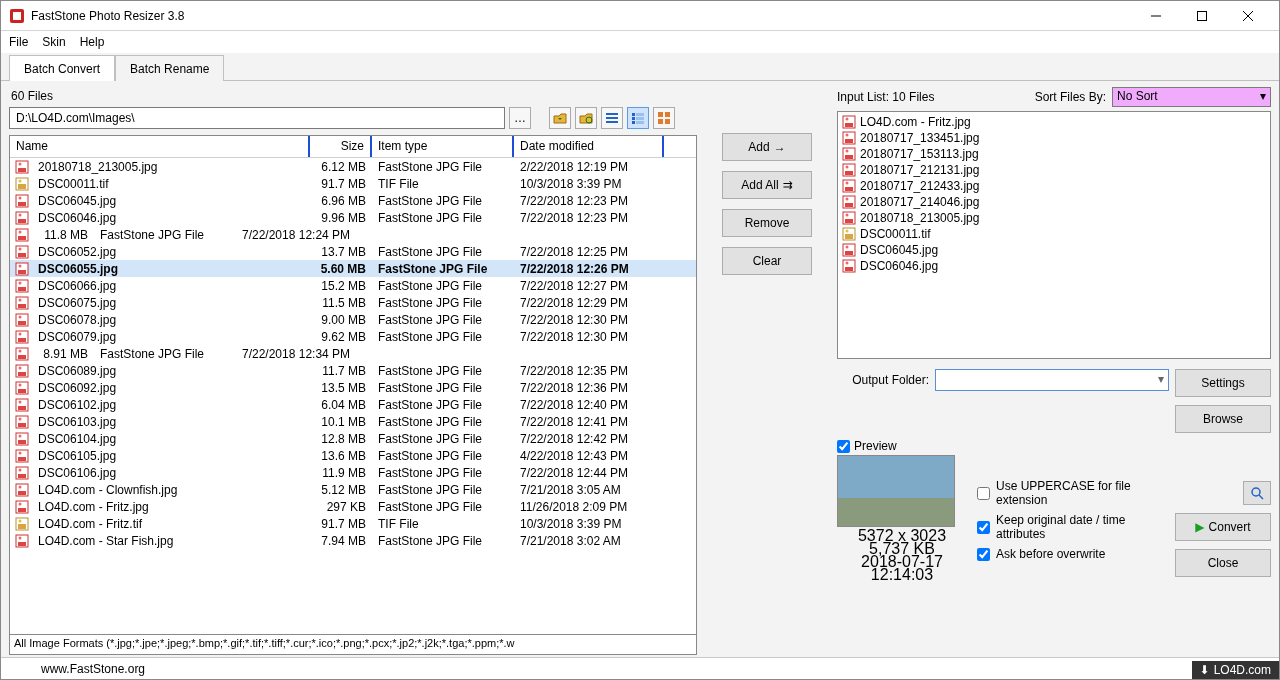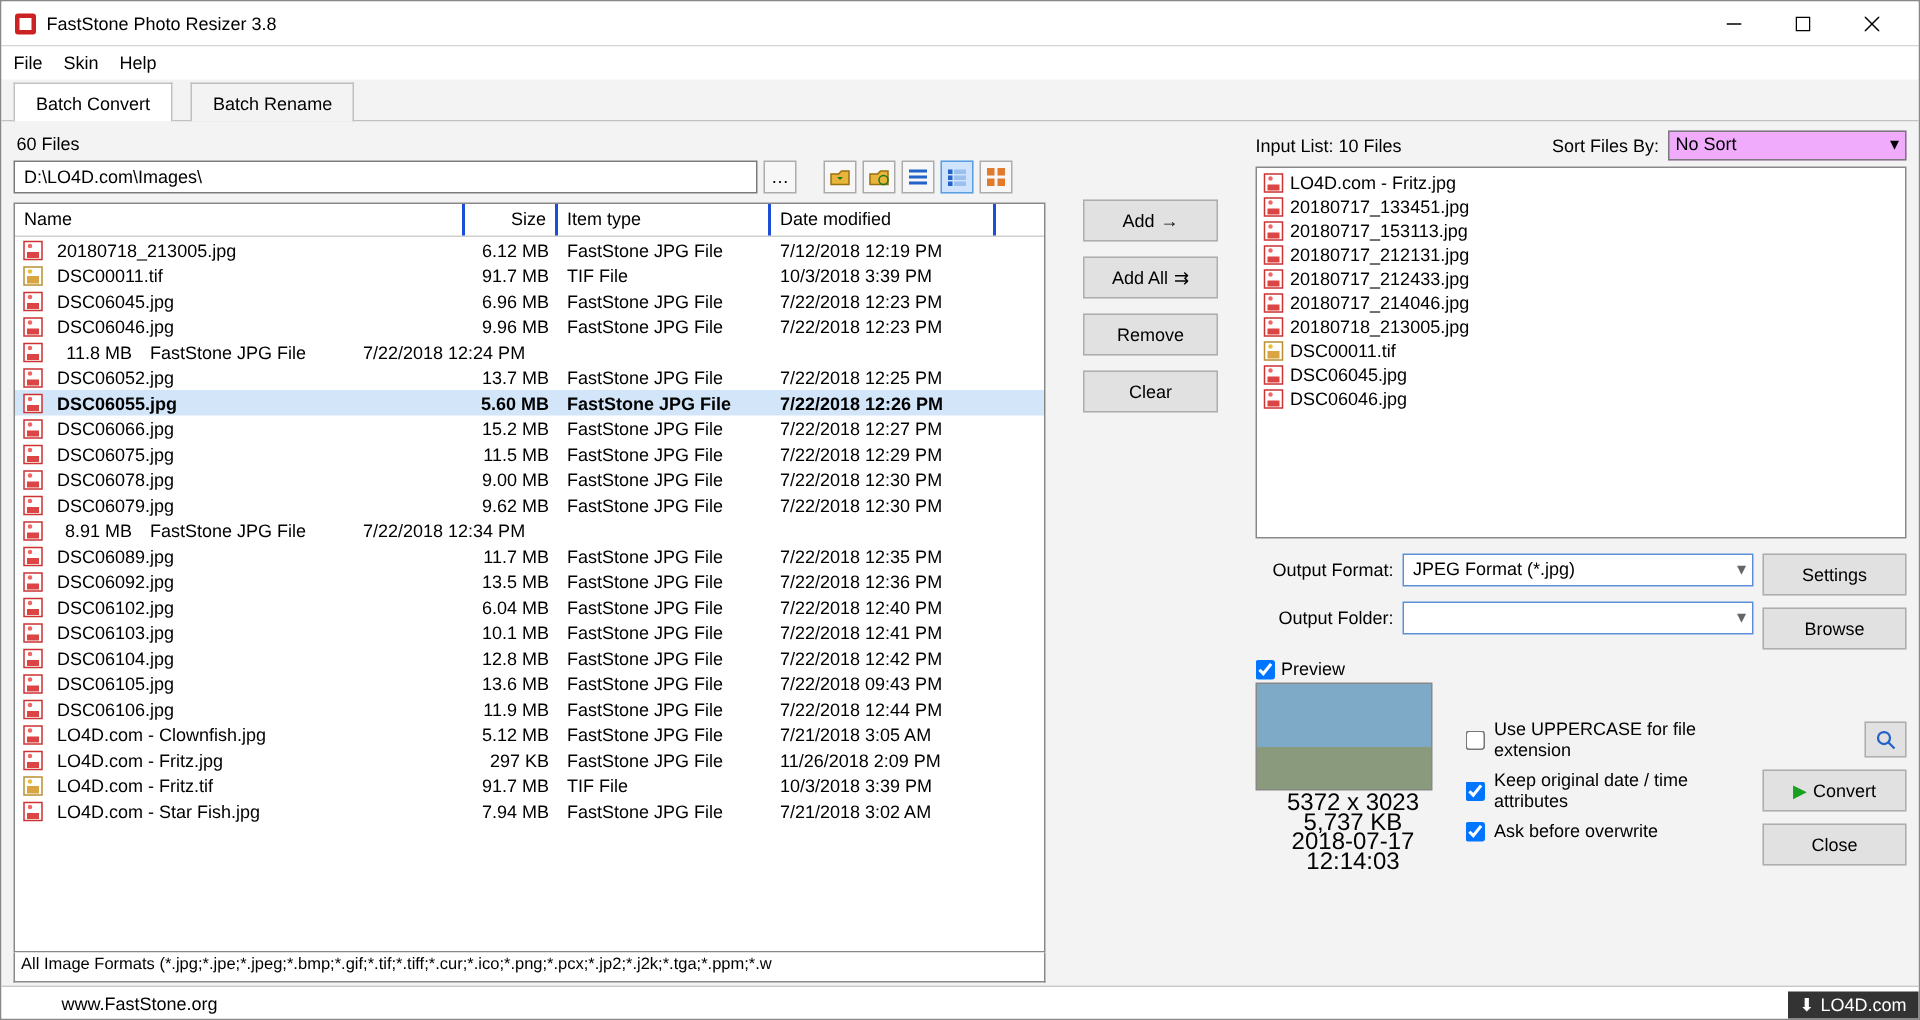--- a/index.html
+++ b/index.html
@@ -5,21 +5,21 @@
 * { box-sizing: border-box; margin: 0; padding: 0; font-family: "Segoe UI", Tahoma, sans-serif; font-size: 12px; }
 html, body { width: 1280px; height: 680px; overflow: hidden; background: #fff; }
 .window { width: 100%; height: 100%; display: flex; flex-direction: column; border: 1px solid #888; }
 .titlebar { height: 30px; display: flex; align-items: center; padding: 0 8px; border-bottom: 1px solid #d4d4d4; background:#fff;}
 .titlebar .app-icon { width:16px; height:16px; margin-right:6px; display:inline-flex; align-items:center; justify-content:center;}
 .titlebar .title { flex:0 0 auto; font-size:12px; }
 .titlebar .spacer { flex:1; }
 .titlebar .winbtn { width:46px; height:30px; display:flex; align-items:center; justify-content:center; cursor:pointer; }
 .menubar { height:22px; display:flex; align-items:center; padding:0 8px; gap:14px; background:#fff; }
 .menubar .item { cursor:pointer; }
-.tabstrip { height:28px; display:flex; align-items:flex-end; padding:0 8px; gap:12px; background:#f3f3f3; border-bottom:1px solid #c0c0c0; }
+.tabstrip { height:28px; display:flex; align-items:flex-end; padding:0 8px; gap:0; background:#f3f3f3; border-bottom:1px solid #c0c0c0; }
 .tabstrip .tab { padding:6px 14px 5px; border:1px solid #c0c0c0; border-bottom:none; background:#f3f3f3; cursor:pointer; position:relative; top:1px;}
 .tabstrip .tab.active { background:#fff; }
 .content { flex:1; display:flex; gap:17px; padding:4px 8px 2px; background:#f3f3f3; overflow:hidden; }
 .left-col { width:688px; display:flex; flex-direction:column; }
 .toprow-label { padding:4px 2px 2px; }
 .pathrow { display:flex; align-items:center; gap:4px; margin-top:2px;}
 .pathrow input[type="text"]{ flex:0 0 496px; height:22px; padding:2px 6px; border:1px solid #7a7a7a; background:#fff;}
 .tb-btn { width:22px; height:22px; border:1px solid #ababab; background:#f7f7f7; display:flex; align-items:center; justify-content:center; cursor:pointer; }
 .tb-btn.active { background:#cfe3fc; border-color:#5a9de0; }
 .filegrid { flex:1; margin-top:6px; border:1px solid #888; background:#fff; display:flex; flex-direction:column; overflow:hidden;}
@@ -170,21 +170,21 @@
               <span class="ico">
                 <svg width="14" height="14">
                   <rect x="1" y="1" width="12" height="12" fill="#fff" stroke="#c33"></rect>
                   <rect x="3" y="8" width="8" height="4" fill="#d44"></rect>
                   <circle cx="5" cy="4" r="1.5" fill="#e66"></circle>
                 </svg>
               </span>
               <span class="cell col-name" style="flex:0 0 278px">20180718_213005.jpg</span>
               <span class="cell col-size">6.12 MB</span>
               <span class="cell col-type">FastStone JPG File</span>
-              <span class="cell col-date">7/12/2018 12:19 PM</span>
+              <span class="cell col-date">2/22/2018 12:19 PM</span>
             </div>
             <div class="fg-row">
               <span class="ico">
                 <svg width="14" height="14">
                   <rect x="1" y="1" width="12" height="12" fill="#fff" stroke="#b89030"></rect>
                   <rect x="3" y="7" width="8" height="5" fill="#d9a441"></rect>
                   <circle cx="5" cy="4" r="1.5" fill="#e8c040"></circle>
                 </svg>
               </span>
               <span class="cell col-name" style="flex:0 0 278px">DSC00011.tif</span>
@@ -389,21 +389,21 @@
               <span class="ico">
                 <svg width="14" height="14">
                   <rect x="1" y="1" width="12" height="12" fill="#fff" stroke="#c33"></rect>
                   <rect x="3" y="8" width="8" height="4" fill="#d44"></rect>
                   <circle cx="5" cy="4" r="1.5" fill="#e66"></circle>
                 </svg>
               </span>
               <span class="cell col-name" style="flex:0 0 278px">DSC06105.jpg</span>
               <span class="cell col-size">13.6 MB</span>
               <span class="cell col-type">FastStone JPG File</span>
-              <span class="cell col-date">7/22/2018 09:43 PM</span>
+              <span class="cell col-date">4/22/2018 12:43 PM</span>
             </div>
             <div class="fg-row">
               <span class="ico">
                 <svg width="14" height="14">
                   <rect x="1" y="1" width="12" height="12" fill="#fff" stroke="#c33"></rect>
                   <rect x="3" y="8" width="8" height="4" fill="#d44"></rect>
                   <circle cx="5" cy="4" r="1.5" fill="#e66"></circle>
                 </svg>
               </span>
               <span class="cell col-name" style="flex:0 0 278px">DSC06106.jpg</span>
@@ -586,24 +586,20 @@
                 <rect x="3" y="8" width="8" height="4" fill="#d44"></rect>
                 <circle cx="5" cy="4" r="1.5" fill="#e66"></circle>
               </svg>
             </span>
             <span>DSC06046.jpg</span>
           </div>
         </div>
 
       <div class="form-area">
         <div class="form-left">
-          <div class="fldrow">
-            <span class="lab">Output Format:</span>
-            <div class="select"><span>JPEG Format (*.jpg)</span></div>
-          </div>
           <div class="fldrow">
             <span class="lab">Output Folder:</span>
             <div class="select"></div>
           </div>
         </div>
         <div class="form-right">
           <div class="btn">Settings</div>
           <div class="btn">Browse</div>
         </div>
       </div>

